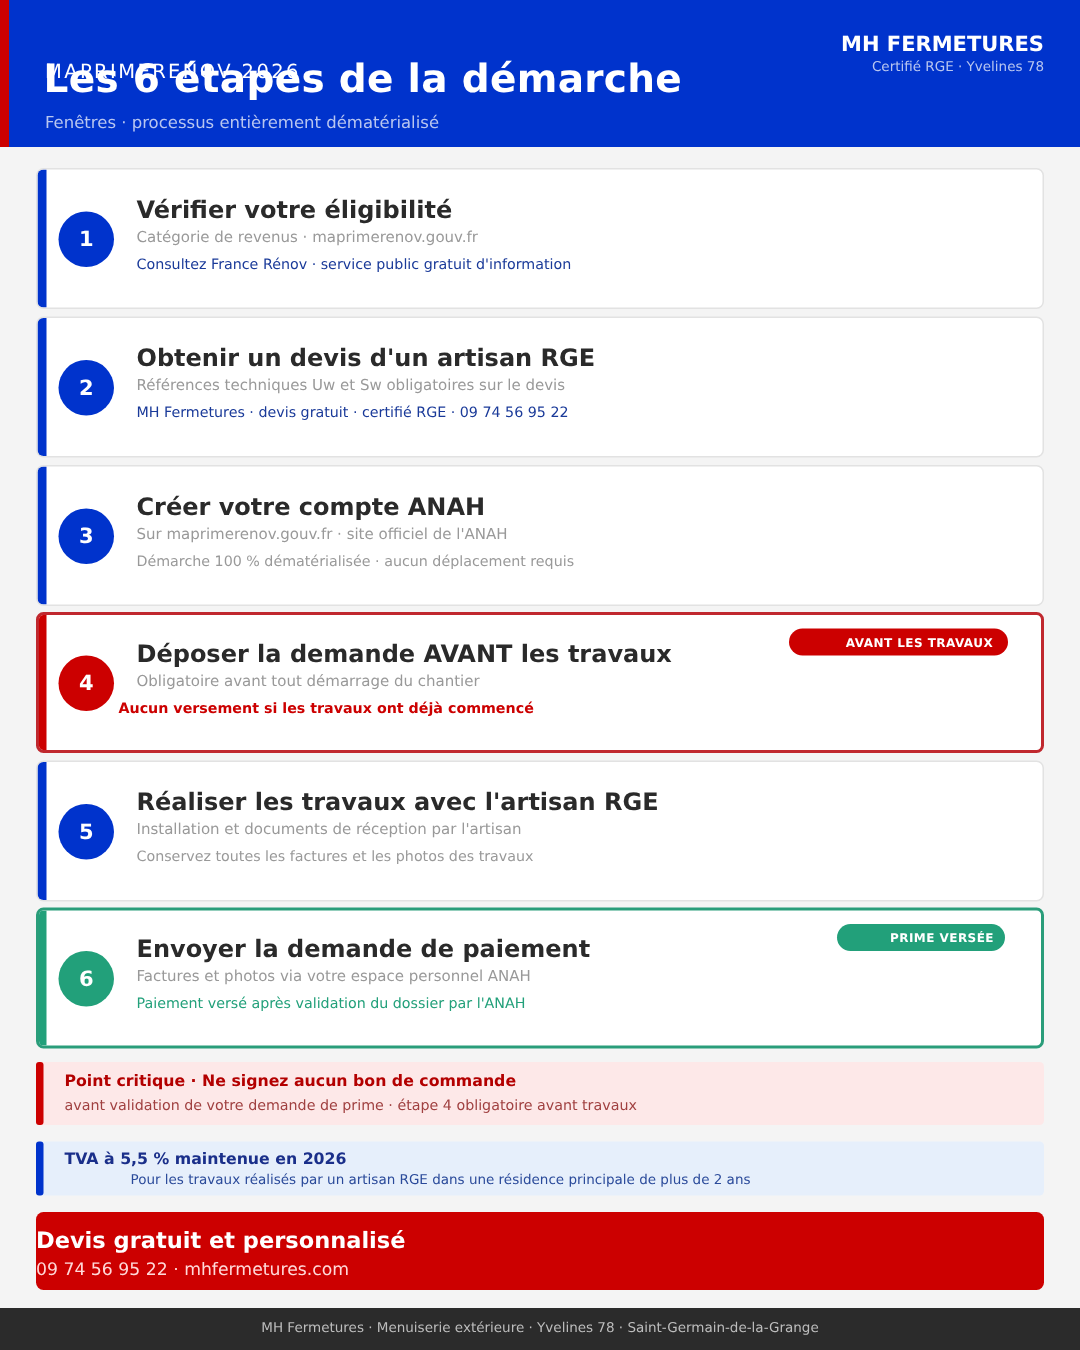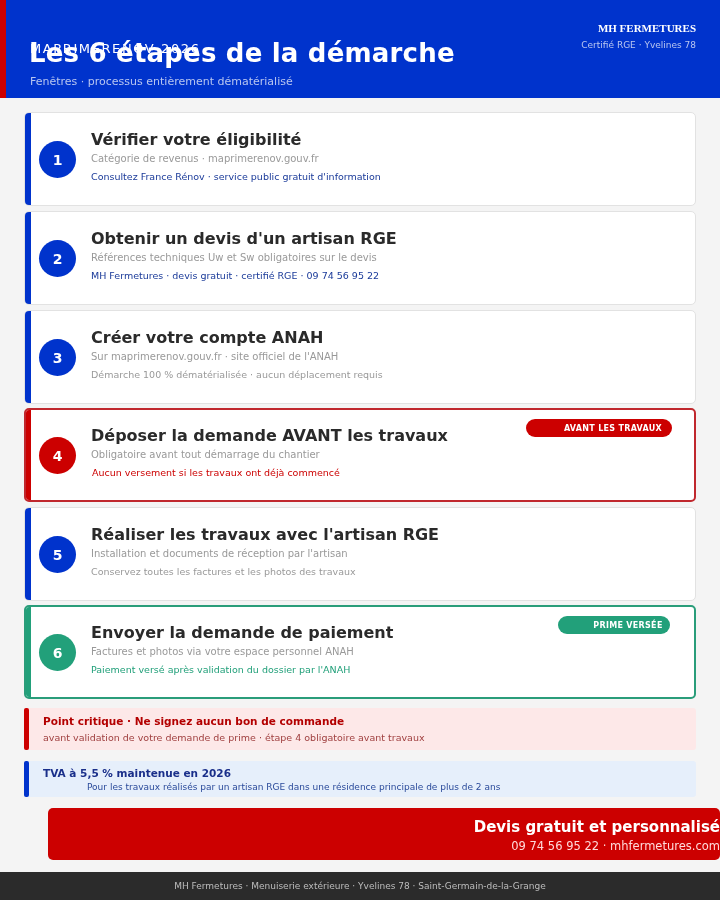--- a/index.html
+++ b/index.html
@@ -26,21 +26,21 @@
     .header .title {
       position: absolute; left: 29px; top: 38px;
       font-size: 26px; font-weight: bold; letter-spacing: 0.2px;
     }
     .header .subtitle {
       position: absolute; left: 30px; top: 75px;
       font-size: 11px; color: #b8c6f0;
     }
     .header .brand {
       position: absolute; right: 24px; top: 22px;
-      font-size: 11px; font-weight: bold; text-align: right; font-family: Liberation Serif, serif;
+      font-size: 14px; font-weight: bold; text-align: right;
     }
     .header .brand-sub {
       position: absolute; right: 24px; top: 40px;
       font-size: 9px; color: #b8c6f0; text-align: right;
     }
 
     .step {
       position: absolute; left: 24px; width: 672px; height: 94px;
       background: #fff;
       border: 1px solid #e2e2e2;
@@ -69,21 +69,21 @@
     .step .s-line2 {
       position: absolute; left: 66px; top: 58px;
       font-size: 9.5px; color: #1a3a99;
     }
     .step .s-line2.muted { color: #999; }
     .step.red { border: 2px solid #c0282e; }
     .step.red .bar { background: #cc0000; left: -1px; }
     .step.red .num { background: #cc0000; left: 13px; top: 27px; }
     .step.red .s-title { top: 16px; left: 65px; }
     .step.red .s-line1 { top: 39px; left: 65px; }
-    .step.red .s-line2 { top: 57px; left: 66px; color: #cc0000; font-weight: normal; }
+    .step.red .s-line2 { top: 57px; left: 53px; color: #cc0000; font-weight: bold; }
     .step.green { border: 2px solid #2a9d7a; }
     .step.green .bar { background: #22a07a; left: -1px; }
     .step.green .num { background: #22a07a; left: 13px; top: 27px; }
     .step.green .s-title { top: 16px; left: 65px; }
     .step.green .s-line1 { top: 39px; left: 65px; text-align: right; }
     .step.green .s-line2 { top: 57px; left: 65px; color: #22a07a; }
     .badge {
       position: absolute; top: 9px;
       height: 18px; border-radius: 9px;
       color: #fff; font-size: 8px; font-weight: bold; letter-spacing: 0.3px;
@@ -112,21 +112,21 @@
       position: absolute; left: 19px; top: 6px;
       font-size: 10.5px; font-weight: bold; color: #1a2f8a;
     }
     .alert.info .a-text {
       position: absolute; left: 19px; top: 21px;
       font-size: 9px; color: #2a4a9a; padding-left: 44px;
     }
 
     .cta {
       position: absolute; left: 24px; top: 808px; width: 672px; height: 52px;
-      background: #cc0000; border-radius: 5px; color: #fff; text-align: right; margin-left: 24px;
+      background: #cc0000; border-radius: 5px; color: #fff; text-align: left;
     }
     .cta .cta-title {
       position: absolute; left: 0; right: 0; top: 10px;
       font-size: 15px; font-weight: bold;
     }
     .cta .cta-sub {
       position: absolute; left: 0; right: 0; top: 31px;
       font-size: 11.5px; color: #ffd9d9;
     }
 

